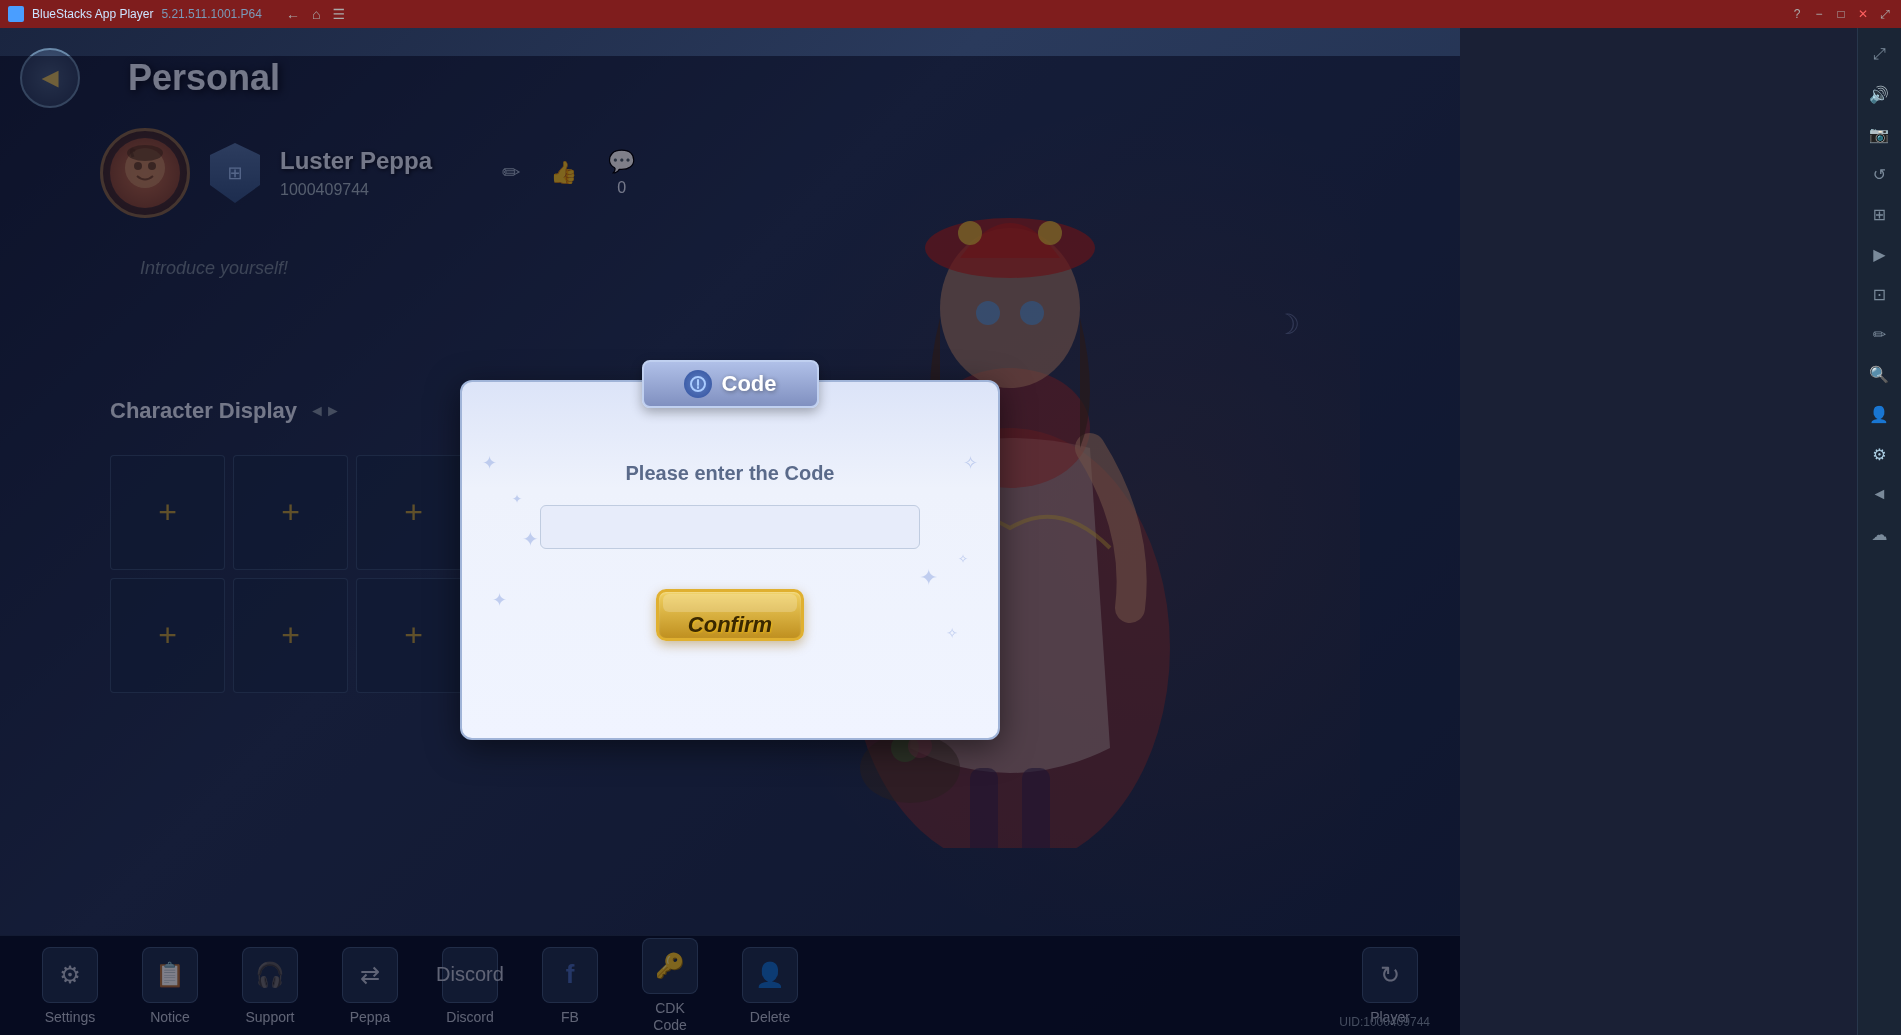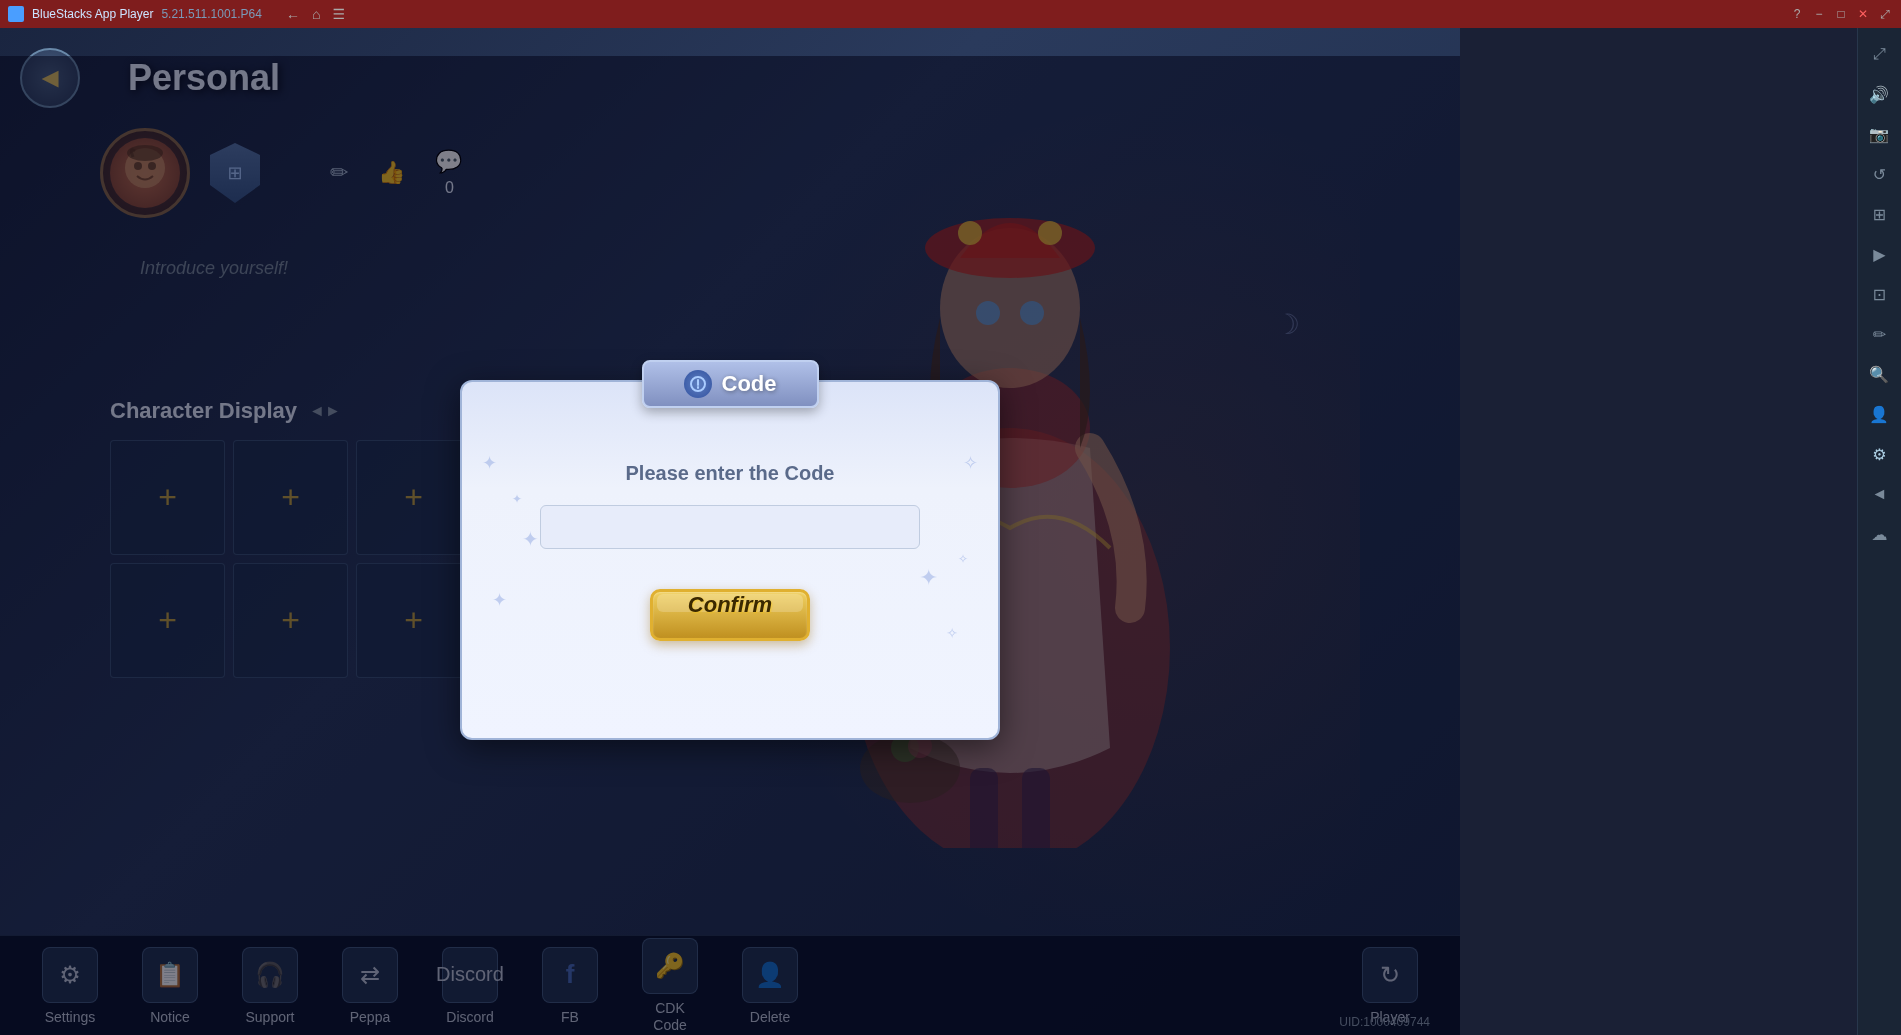--- a/index.html
+++ b/index.html
@@ -187,21 +187,21 @@
 
     
     .char-display-section {
       position: absolute;
       top: 370px; left: 110px;
     }
     .char-display-title {
       color: #e8f0ff;
       font-size: 22px;
       font-weight: bold;
-      margin-bottom: 16px;
+      margin-bottom: 31px;
       display: flex;
       align-items: center;
       gap: 12px;
     }
     .display-arrows {
       color: #8a9aaa;
       font-size: 16px;
     }
     .char-grid {
       display: grid;
@@ -382,28 +382,28 @@
       border: 1px solid #c0cce0;
       border-radius: 6px;
       padding: 0 12px;
       font-size: 16px;
       color: #3a4a6a;
       outline: none;
     }
 
     .confirm-btn {
       margin-top: 20px;
-      width: 160px;
+      width: 148px;
       height: 52px;
       background: linear-gradient(180deg, #f0d060, #c09020);
       border: 3px solid #e0b030;
       border-radius: 10px;
       cursor: pointer;
       display: flex;
-      align-items: flex-start;
+      align-items: flex-end;
       justify-content: center;
       box-shadow: 0 4px 12px rgba(150, 100, 0, 0.4), inset 0 1px 2px rgba(255,255,255,0.3);
       position: relative;
       overflow: hidden;
     }
     .confirm-btn::before {
       content: '';
       position: absolute;
       top: 2px; left: 4px; right: 4px;
       height: 40%;
@@ -540,20 +540,24 @@
           <circle cx="37" cy="23" r="4" fill="rgba(80,50,30,0.7)"></circle>
           <path d="M22,33 Q30,40 38,33" stroke="rgba(80,40,20,0.6)" stroke-width="2" fill="none"></path>
           <ellipse cx="30" cy="10" rx="18" ry="8" fill="rgba(80,50,30,0.6)"></ellipse>
 
           <path d="M18,14 Q14,4 20,8" stroke="rgba(80,50,30,0.5)" stroke-width="3" fill="none"></path>
         </svg>
       </div>
     </div>
     <div class="shield-badge">
       <span class="shield-icon-inner">⊞</span>
+    </div>
+    <div class="profile-info">
+      <span class="profile-name">Luster Peppa</span>
+      <span class="profile-id">1000409744</span>
     </div>
     <div class="profile-stats">
       <div class="stat-item">
         <span class="stat-icon">✏</span>
       </div>
       <div class="stat-item">
         <span class="stat-icon">👍</span>
       </div>
       <div class="stat-item">
         <span class="stat-icon">💬</span>

